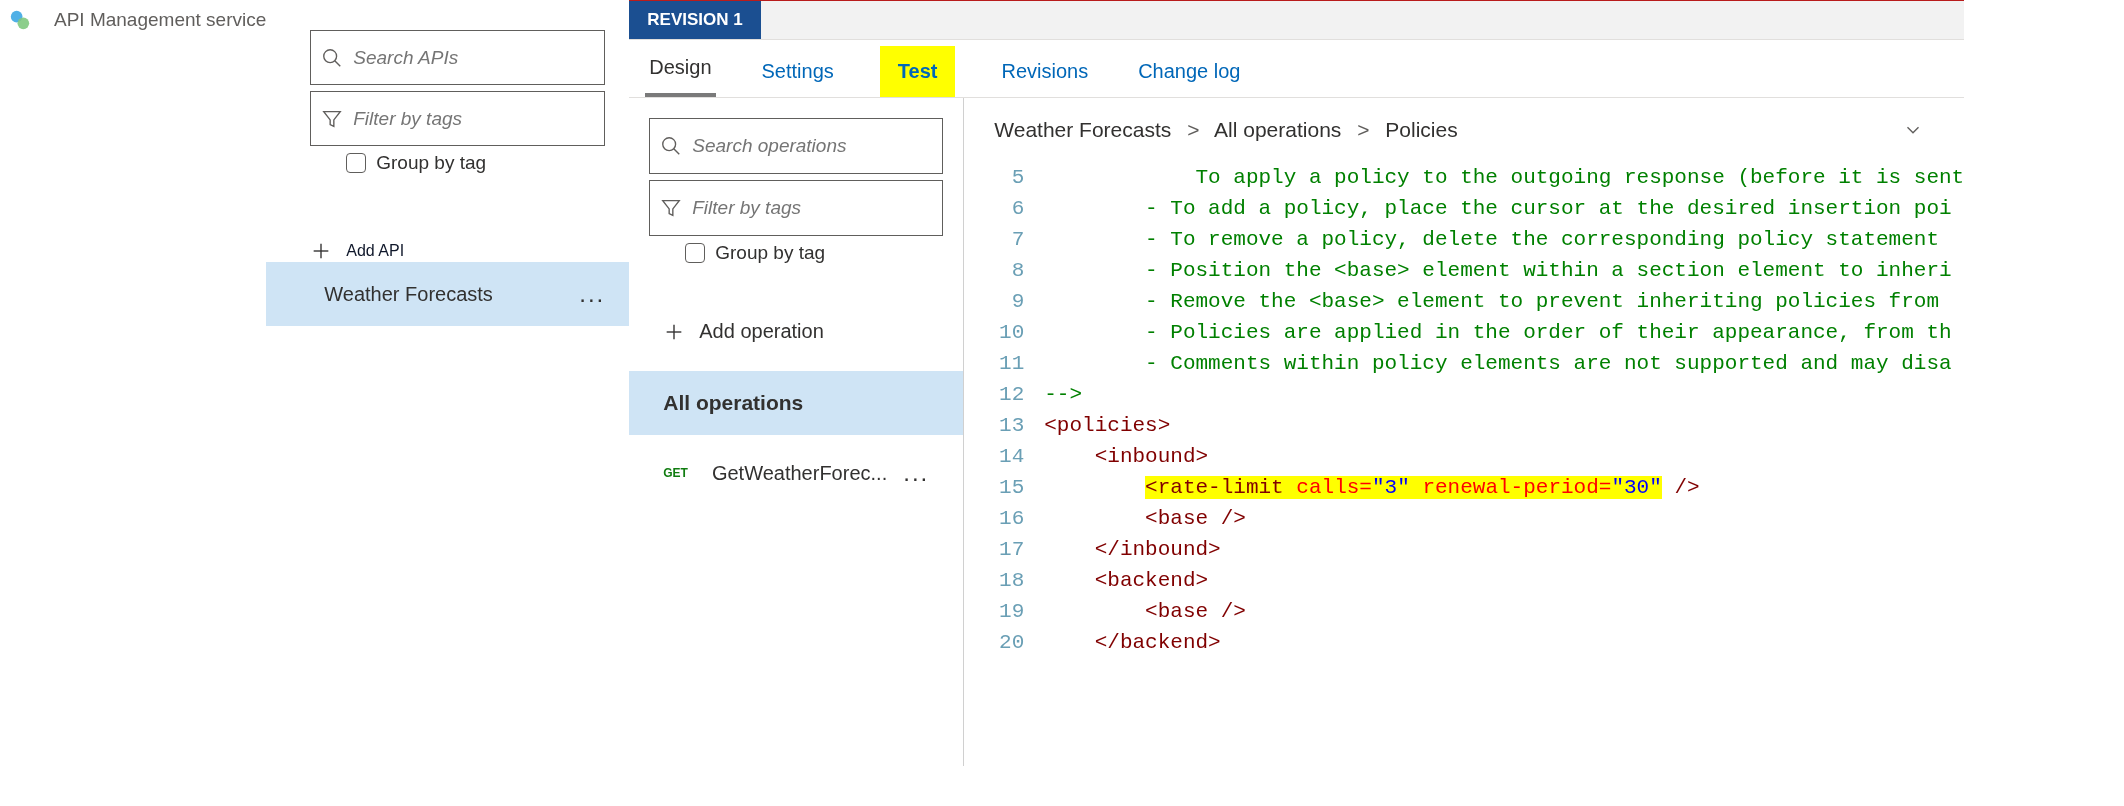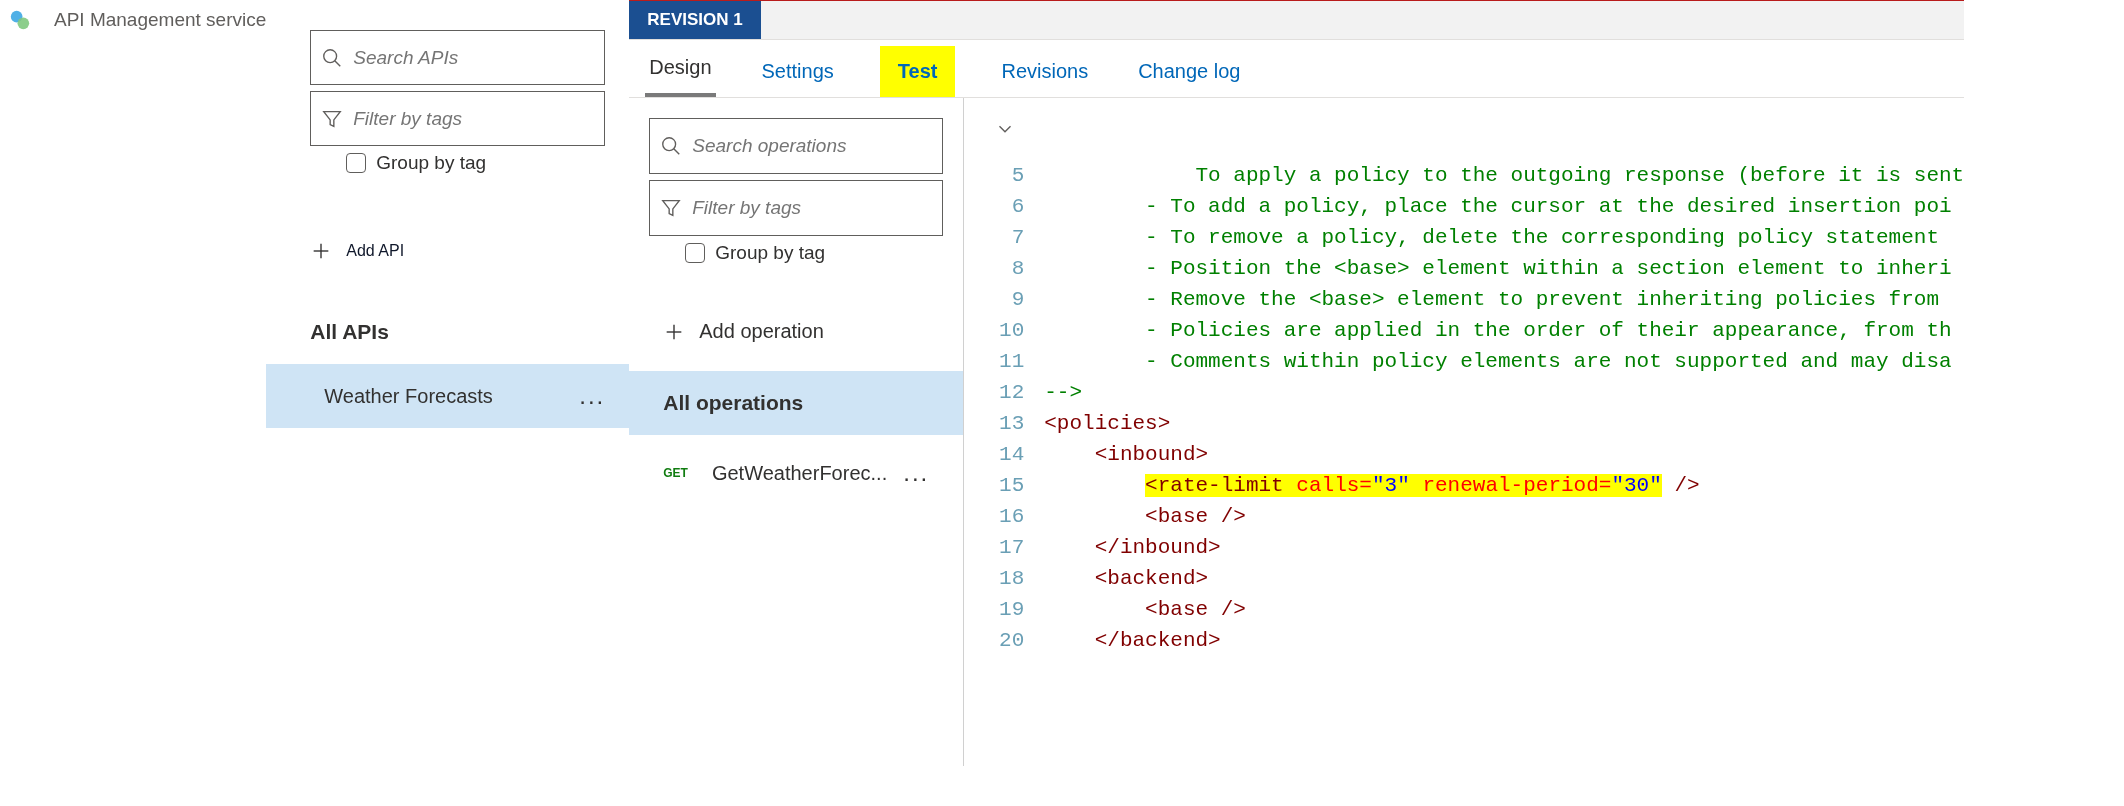--- a/index.html
+++ b/index.html
@@ -252,21 +252,20 @@
         <span class="checkbox"></span>
         <span>Group by tag</span>
       </div>
       <div class="add-row">
         <svg width="22" height="22" viewBox="0 0 24 24">
             <line x1="12" y1="4" x2="12" y2="20" stroke="#323130" stroke-width="1.5"></line>
             <line x1="4" y1="12" x2="20" y2="12" stroke="#323130" stroke-width="1.5"></line>
           </svg>
         <span>Add API</span>
       </div>
-      <div class="section-head">All APIs</div>
       <div class="api-item">
         <span>Weather Forecasts</span>
         <span class="ellipsis">...</span>
       </div>
     </div>
 
     <div class="right">
       <div class="revision-bar">
         <div class="rev-badge">REVISION 1</div>
       </div>
@@ -311,20 +310,27 @@
             <div class="op-left">
               <span class="method-get">GET</span>
               <span>GetWeatherForec...</span>
             </div>
             <span class="ellipsis">...</span>
           </div>
         </div>
 
         <div class="editor-pane">
           <div class="breadcrumb">
+            <div>
+              <span>Weather Forecasts</span>
+              <span class="sep">&gt;</span>
+              <span>All operations</span>
+              <span class="sep">&gt;</span>
+              <span>Policies</span>
+            </div>
             <svg width="22" height="22" viewBox="0 0 24 24">
                 <path d="M6 9l6 6 6-6" fill="none" stroke="#605e5c" stroke-width="1.5"></path>
               </svg>
           </div>
           <div class="code">
             <div class="gutter" id="gutter">
                 <div>5</div>
                 <div>6</div>
                 <div>7</div>
                 <div>8</div>

